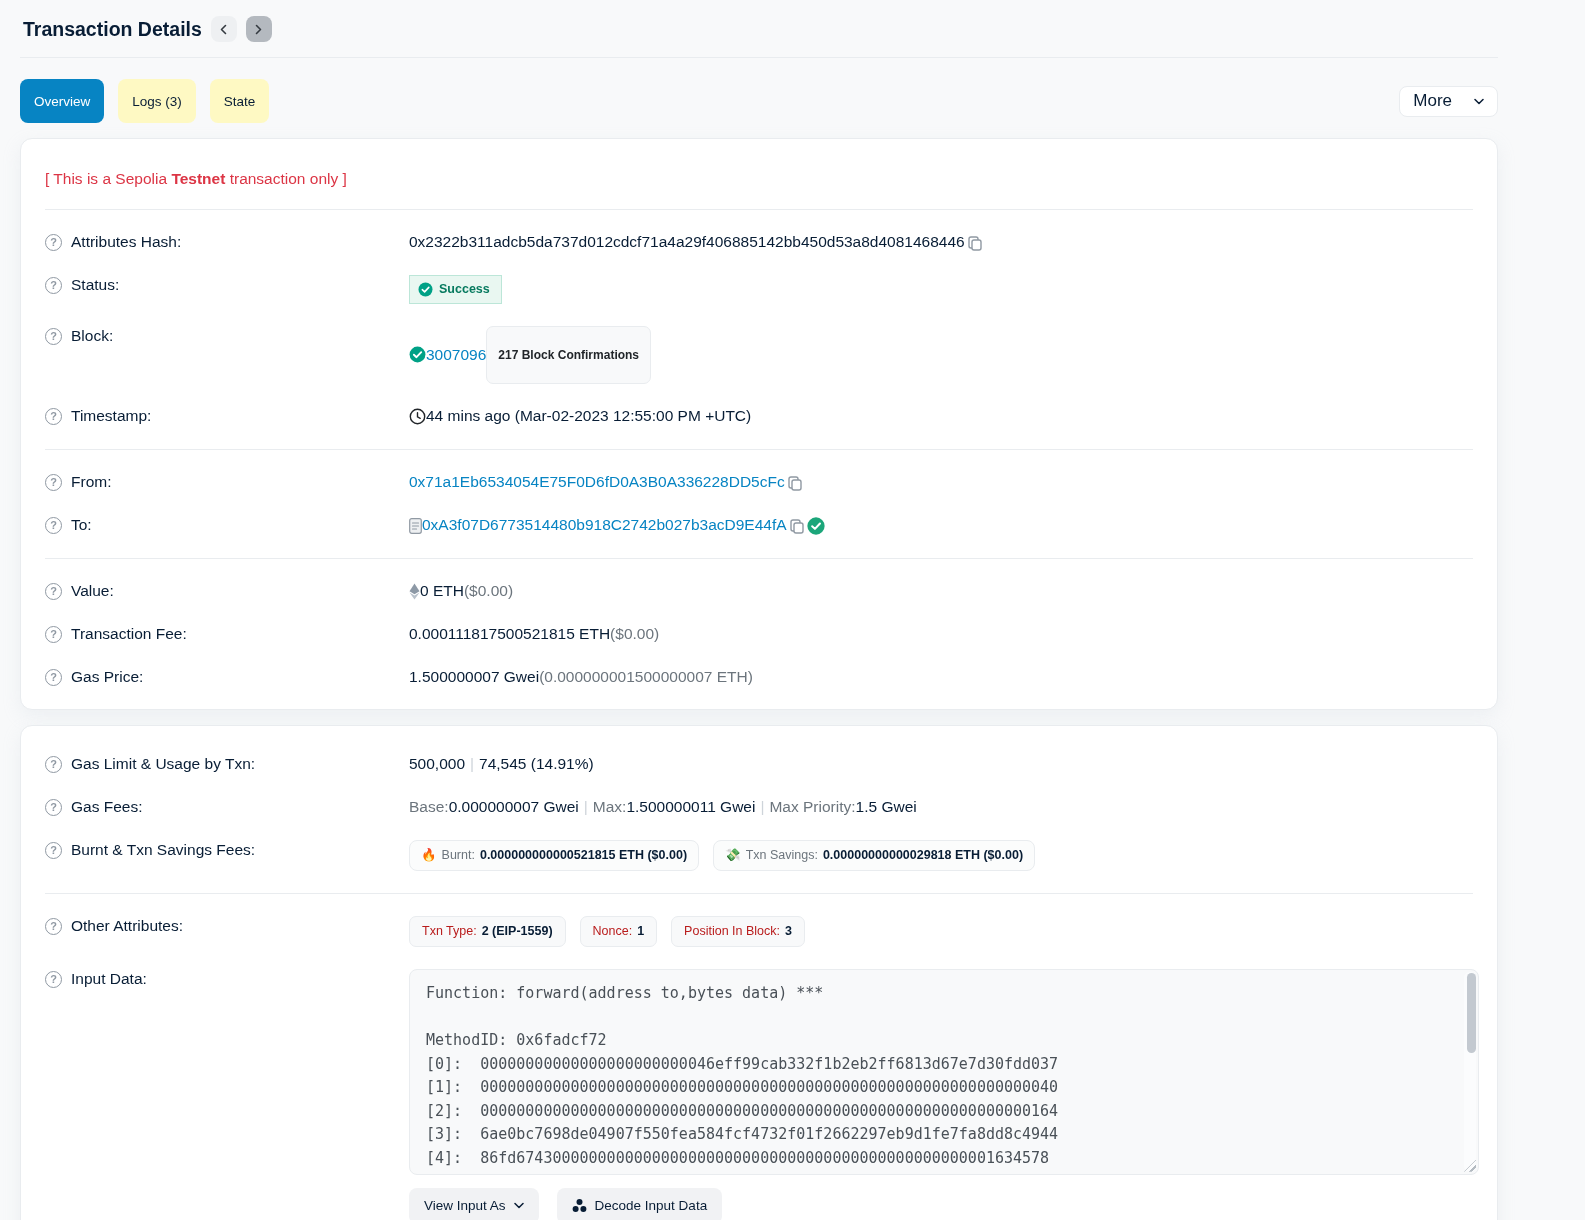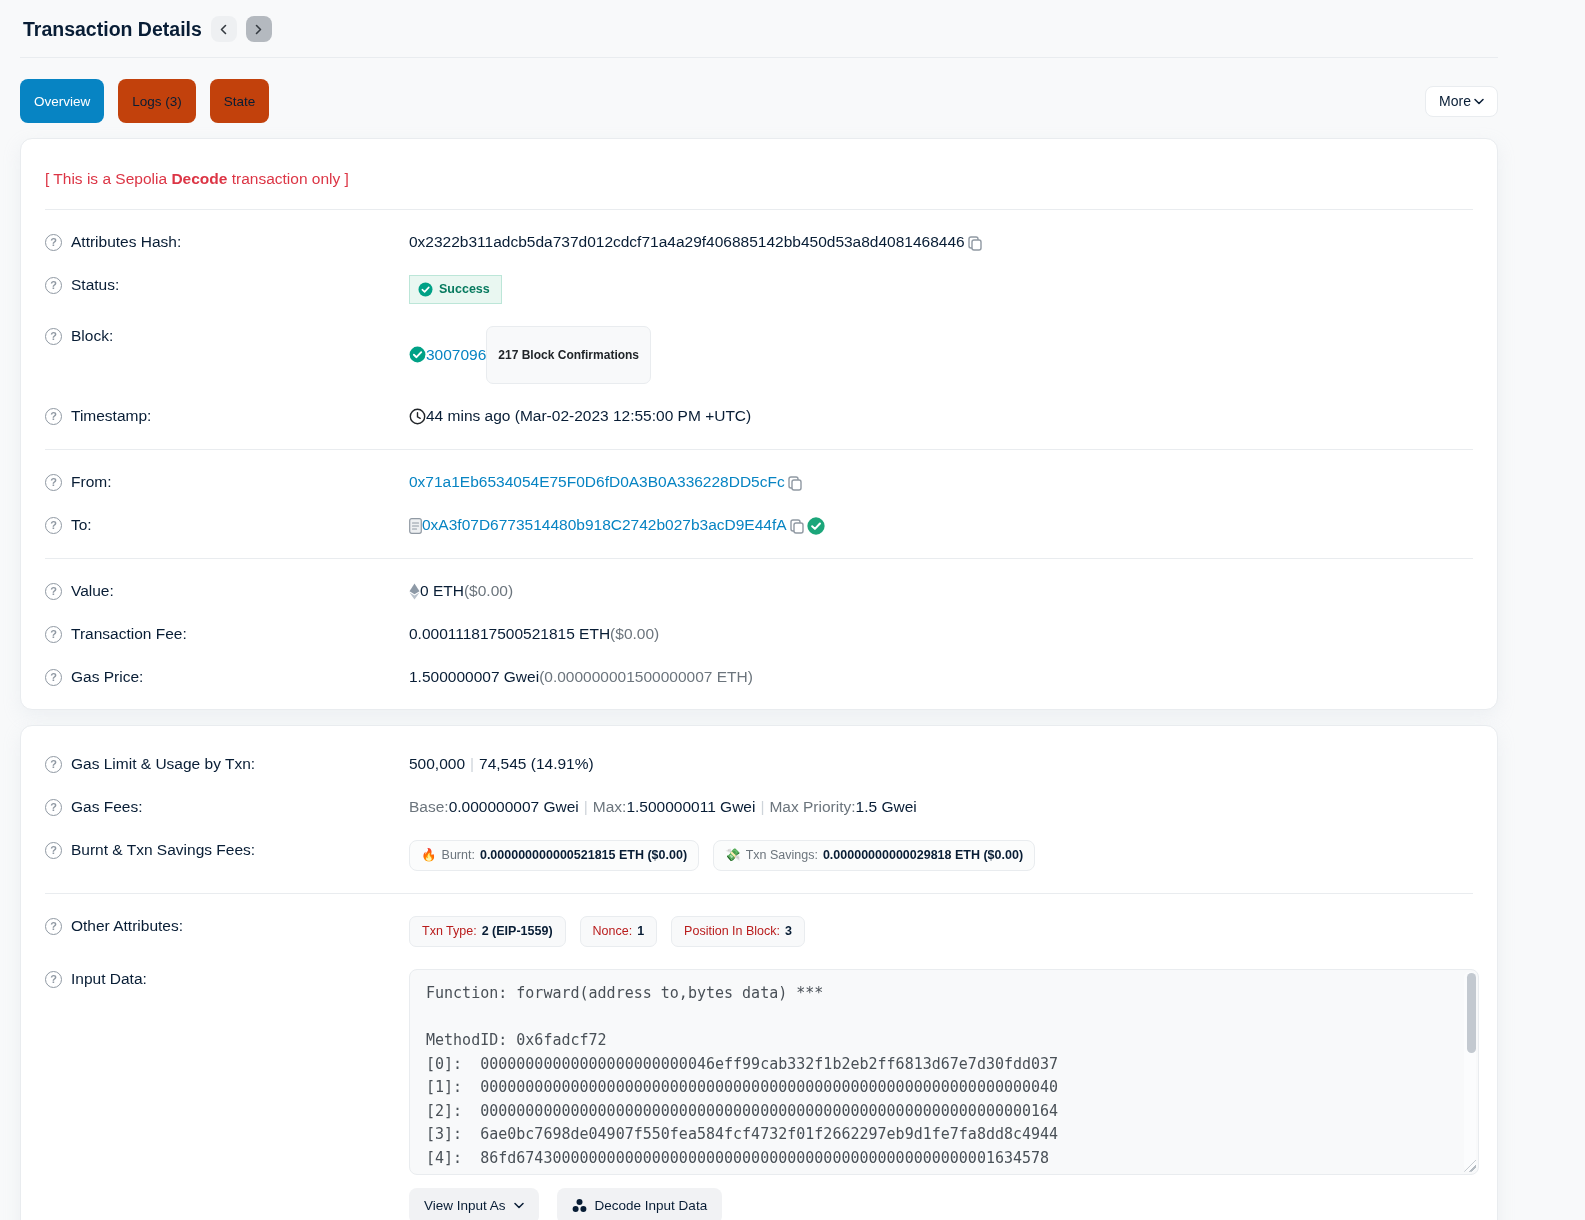--- a/index.html
+++ b/index.html
@@ -19,24 +19,24 @@
     align-items:center; justify-content:center; cursor:pointer; padding:0; }
   .nav-btn.prev { background:#eef0f2; }
   .nav-btn.next { background:#b4b9bf; }
   .header-divider { border-top:1px solid #e9ecef; }
 
   
   .tabs-row { display:flex; align-items:center; margin-top:21px; }
   .tab { height:44px; padding:16px 14px; border-radius:8px; font-size:13.5px; font-weight:500;
     display:inline-flex; align-items:center; margin-right:14px; border:none; cursor:pointer; }
   .tab.active { background:#0784c3; color:#ffffff; }
-  .tab.inactive { background:#c2410c; color:#081d35; }
+  .tab.inactive { background:#fef9c3; color:#081d35; }
   .more-btn { margin-left:auto; margin-right:0; height:31px; padding:0 13px; background:#ffffff;
-    border:1px solid #e9ecef; border-radius:8px; font-size:14px; color:#081d35;
-    display:inline-flex; align-items:center; gap:3px; cursor:pointer; }
+    border:1px solid #e9ecef; border-radius:8px; font-size:17px; color:#081d35;
+    display:inline-flex; align-items:center; gap:22px; cursor:pointer; }
 
   
   .card { background:#ffffff; border:1px solid #e9ecef; border-radius:12px;
     box-shadow:0 6px 18px rgba(189,197,209,.18); margin-top:15px; padding:9px 0 10px 0; }
   .divider { border-top:1px solid #e9ecef; margin:11px 24px; }
 
   .notice { padding:22px 24px 10px 24px; color:#dc3545; font-size:15.5px; }
   .notice b { font-weight:700; }
 
   .row { display:flex; align-items:flex-start; padding:11px 24px; line-height:1.35; }
@@ -118,21 +118,21 @@
       <span>More</span>
       <span>
         <svg width="10" height="7" viewBox="0 0 10 7">
             <path d="M1 1.5 L5 5.5 L9 1.5" fill="none" stroke="#081d35" stroke-width="1.5" stroke-linecap="round" stroke-linejoin="round"></path>
           </svg>
       </span>
     </button>
   </div>
 
   <div class="card">
-    <div class="notice"><span>[ This is a Sepolia </span><b>Decode</b><span> transaction only ]</span></div>
+    <div class="notice"><span>[ This is a Sepolia </span><b>Testnet</b><span> transaction only ]</span></div>
     <div class="divider"></div>
 
     <div class="row">
       <div class="row-label">
         <span class="qicon">?</span>
         <span>Attributes Hash:</span>
       </div>
       <div class="row-value">
         <span>0x2322b311adcb5da737d012cdcf71a4a29f406885142bb450d53a8d4081468446</span>
         <button class="icon-btn">

